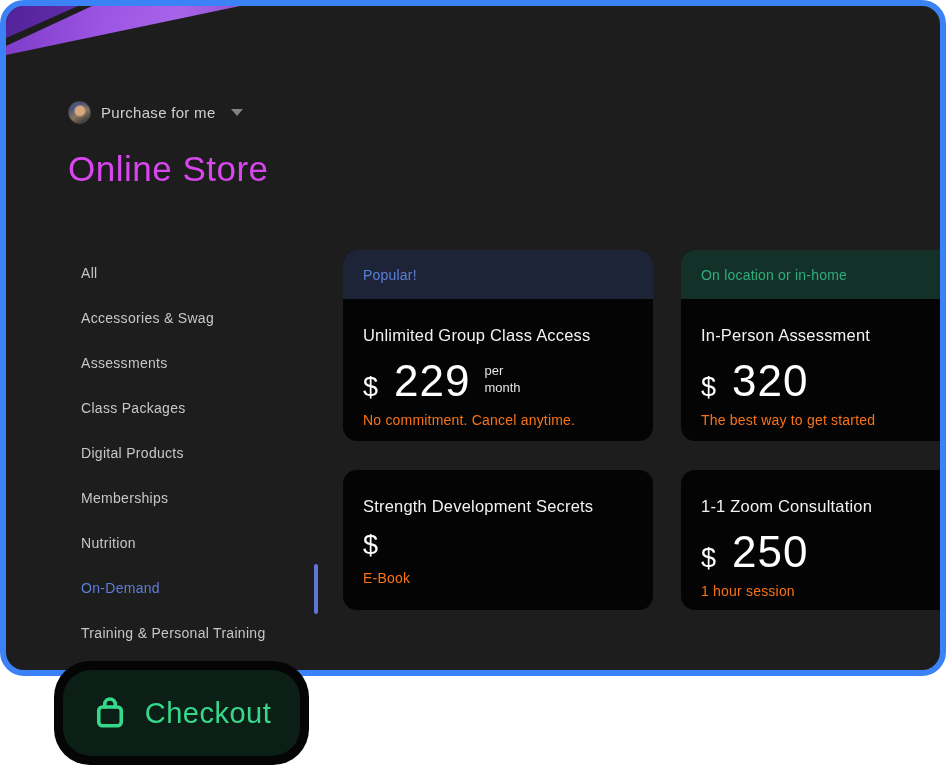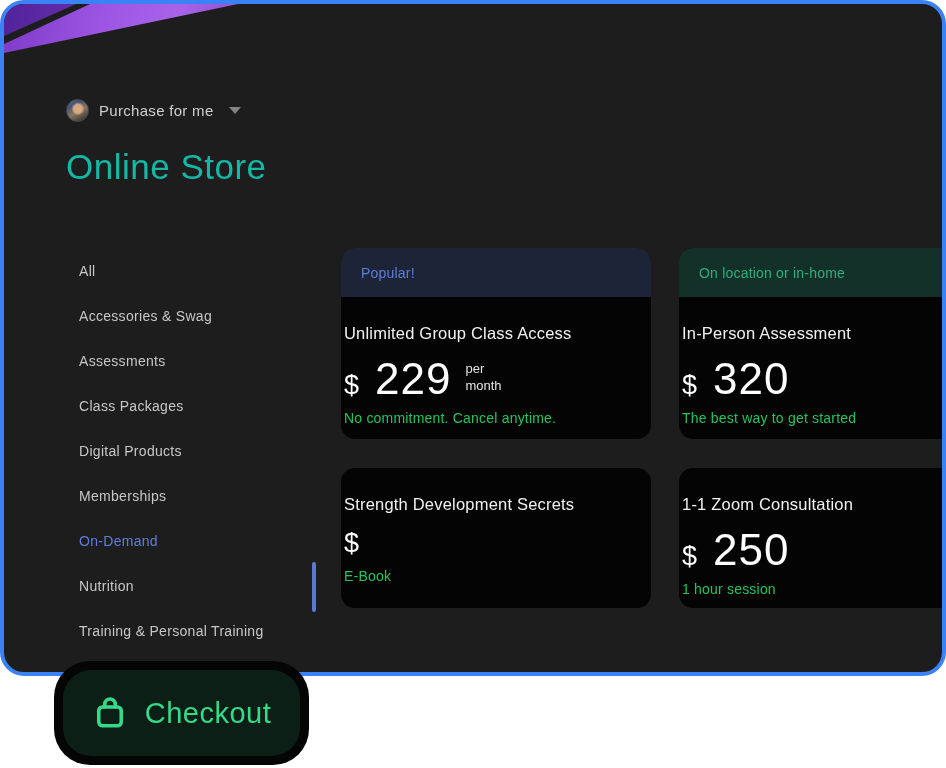--- a/index.html
+++ b/index.html
@@ -2,21 +2,21 @@
 <html><head>
 <meta charset="utf-8">
 <style>
   * { margin:0; padding:0; box-sizing:border-box; }
   html,body { width:946px; height:768px; background:#ffffff; font-family:"Liberation Sans", sans-serif; }
   .stage { position:relative; width:946px; height:768px; overflow:hidden; }
 
   
   .panel {
     position:absolute; left:0; top:0; width:946px; height:676px;
-    background:#1d1d1d; border:4px solid #3b82f6; border-radius:24px;
+    background:#1d1d1d; border:6px solid #3b82f6; border-radius:24px;
     overflow:hidden;
   }
 
   
   .decor { position:absolute; left:0; top:0; width:240px; height:52px; pointer-events:none; }
   .decor-wedge-a {
     position:absolute; inset:0;
     background:linear-gradient(100deg, #52239a, #8747d2);
     clip-path:polygon(0 0, 72px 0, 0 32px);
   }
@@ -37,21 +37,21 @@
     flex:0 0 auto;
   }
   .profile-label { margin-left:10px; font-size:15px; font-weight:500; color:#cfcfcf; letter-spacing:.3px; }
   .caret {
     margin-left:15px; width:0; height:0;
     border-left:6px solid transparent; border-right:6px solid transparent;
     border-top:7px solid #828282;
   }
   .page-title {
     position:absolute; left:62px; top:143px;
-    font-size:35px; font-weight:500; color:#14b8a6; letter-spacing:.5px;
+    font-size:35px; font-weight:500; color:#d946ef; letter-spacing:.5px;
   }
 
   
   .sidebar { position:absolute; left:75px; top:245px; width:230px; }
   .side-item {
     height:45px; line-height:45px; font-size:14px; color:#c7c7c7;
     letter-spacing:.3px; cursor:pointer; white-space:nowrap;
   }
   .side-item.active { color:#5d7fdb; }
   .side-indicator {
@@ -68,32 +68,32 @@
     background:#040404; border-radius:14px; overflow:hidden; cursor:pointer;
   }
   .card--tall { height:191px; }
   .card--short { height:140px; }
   .badge {
     height:49px; display:flex; align-items:center; padding:0 20px;
     font-size:14px; font-weight:500; letter-spacing:.2px;
   }
   .badge--blue  { background:#1d2438; color:#5b7fd8; }
   .badge--green { background:#143129; color:#2fae7d; }
-  .card-body { padding:0 3px; }
+  .card-body { padding:0 20px; }
   .card-title { font-size:16.5px; font-weight:500; color:#f2f2f2; letter-spacing:.2px; white-space:nowrap; }
   .card--tall  .card-title { margin-top:27px; }
   .card--short .card-title { margin-top:27px; }
   .price-row { display:flex; align-items:baseline; margin-top:14px; }
   .currency { font-size:27px; font-weight:500; color:#ffffff; }
   .amount   { font-size:44px; font-weight:400; color:#ffffff; margin-left:16px; letter-spacing:1px; line-height:1; }
   .price-note {
     display:flex; flex-direction:column; margin-left:14px; align-self:center;
     font-size:13px; line-height:1.3; color:#e4e4e4; transform:translateY(-1px);justify-content:flex-end;
   }
-  .card-sub { margin-top:9px; font-size:14px; color:#22c55e; letter-spacing:.2px; }
+  .card-sub { margin-top:9px; font-size:14px; color:#f97316; letter-spacing:.2px; }
 
   
   .checkout-btn {
     position:absolute; left:54px; top:661px; width:255px; height:104px;
     background:#050505; border:none; border-radius:36px; padding:9px; cursor:pointer;
   }
   .checkout-inner {
     width:100%; height:100%; background:#0c1f16; border-radius:28px;
     display:flex; align-items:center; justify-content:center; gap:17px;
   }
@@ -120,22 +120,22 @@
 
     <h1 class="page-title">Online Store</h1>
 
     <nav class="sidebar">
       <div class="side-item">All</div>
       <div class="side-item">Accessories &amp; Swag</div>
       <div class="side-item">Assessments</div>
       <div class="side-item">Class Packages</div>
       <div class="side-item">Digital Products</div>
       <div class="side-item">Memberships</div>
+      <div class="side-item">Nutrition</div>
       <div class="side-item active">On-Demand</div>
-      <div class="side-item">Nutrition</div>
       <div class="side-item">Training &amp; Personal Training</div>
     </nav>
     <div class="side-indicator"></div>
 
     <div class="cards">
 
       <div class="card card--tall">
         <div class="badge badge--blue">Popular!</div>
         <div class="card-body">
           <div class="card-title">Unlimited Group Class Access</div>

